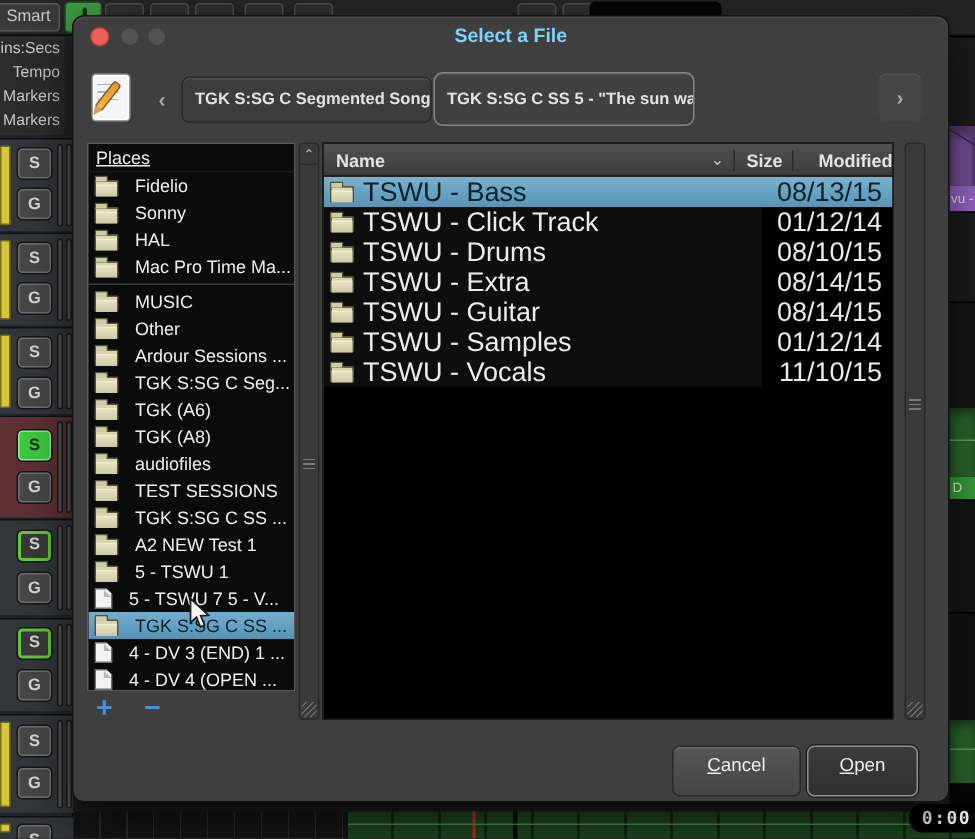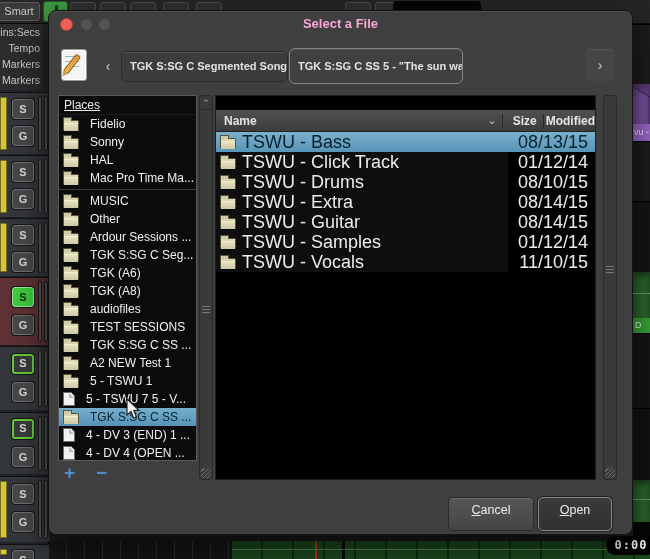--- a/index.html
+++ b/index.html
@@ -50,21 +50,21 @@
   .timer-pill { position:absolute; left:606px; top:536px; width:50px; height:19px; background:#000; border-radius:9px; color:#fff; font-family:"DejaVu Sans Mono",monospace; font-size:12px; font-weight:bold; line-height:19px; text-align:center; letter-spacing:1px; z-index:5; }
 
   
   .dialog { position:absolute; left:48px; top:10px; width:585px; height:525px; background:#3f3f3f; border:1px solid #141414; border-radius:8px; box-shadow:0 12px 34px rgba(0,0,0,.65), inset 0 1px 0 rgba(255,255,255,.07); z-index:10; }
 
   .titlebar { position:absolute; left:0; top:0; width:100%; height:26px; }
   .traffic { position:absolute; top:7px; width:13px; height:13px; border-radius:50%; }
   .t-red { left:11px; background:#ed5f57; border:1px solid #b2423c; }
   .t-g1 { left:31px; background:#535353; border:1px solid #404040; }
   .t-g2 { left:49px; background:#535353; border:1px solid #404040; }
-  .dlg-title { position:absolute; left:0; right:0; top:0; height:26px; line-height:26px; text-align:center; color:#f9a8d4; font-size:13px; font-weight:600; }
+  .dlg-title { position:absolute; left:0; right:0; top:0; height:26px; line-height:26px; text-align:center; color:#7dd3fc; font-size:13px; font-weight:600; }
 
   .doc-icon { position:absolute; left:12px; top:38px; width:29px; height:34px; }
   .doc-sheet { position:absolute; left:0; top:0; width:26px; height:32px; background:#f4f4f4; border:1px solid #9a9a9a; border-radius:3px; box-shadow:inset 0 0 0 1px #fff; }
   .doc-lines { position:absolute; left:4px; top:7px; width:14px; height:14px;
       background:repeating-linear-gradient(#9db8c9 0 1px,transparent 1px 5px); }
   .pencil { position:absolute; left:8px; top:4px; width:6px; height:22px; background:linear-gradient(#e0952d,#f5b63f); border:1px solid #8a5a12; border-radius:2px; transform:rotate(38deg); }
   .pencil::after { content:""; position:absolute; left:-1px; bottom:-6px; border-left:3px solid transparent; border-right:3px solid transparent; border-top:6px solid #caa06a; }
 
   .nav-chev { position:absolute; color:#a9a9a9; font-size:14px; font-weight:bold; text-align:center; }
   .back-chev { left:48px; top:42px; width:22px; height:26px; line-height:26px; }
@@ -95,26 +95,26 @@
   .vscroll { position:absolute; top:84px; width:14px; height:385px; background:#3a3a3a; border:1px solid #2a2a2a; border-radius:3px; }
   .sb-places { left:150px; } .sb-files { left:554px; }
   .sb-up { position:absolute; left:0; top:0; width:12px; height:14px; color:#b5b5b5; font-size:9px; text-align:center; line-height:14px; border-bottom:1px solid #2a2a2a; }
   .sb-grip { position:absolute; left:2px; width:8px; height:8px;
       background:repeating-linear-gradient(#777 0 1px,transparent 1px 3px); }
   .sb-resize { position:absolute; left:1px; bottom:1px; width:10px; height:10px;
       background:repeating-linear-gradient(135deg,transparent 0 2px,#6a6a6a 2px 3px); }
 
   
   .filelist { position:absolute; left:166px; top:84px; width:381px; height:385px; background:#000; border:1px solid #1e1e1e; display:flex; flex-direction:column; overflow:hidden; }
-  .list-header { flex:none; height:22px; display:flex; align-items:center; background:linear-gradient(#515151,#3c3c3c); border-bottom:1px solid #222; color:#e4e4e4; font-size:12px; font-weight:600;margin-top:14px; }
+  .list-header { flex:none; height:22px; display:flex; align-items:center; background:linear-gradient(#515151,#3c3c3c); border-bottom:1px solid #222; color:#e4e4e4; font-size:12px; font-weight:600; }
   .hdr-name { width:292px; padding-left:8px; display:flex; align-items:center; }
   .hdr-name .grow { flex:1; }
   .sort-chev { color:#bdbdbd; font-size:11px; font-weight:normal; padding-right:6px; }
   .hdr-size { width:41px; text-align:right; padding-right:6px; border-left:1px solid #2a2a2a; }
-  .hdr-mod { flex:1; padding-left:2px; border-left:1px solid #2a2a2a; }
+  .hdr-mod { flex:1; padding-left:17px; border-left:1px solid #2a2a2a; }
   .file-row { flex:none; height:20px; display:flex; align-items:center; color:#ececec; font-size:18px; }
   .cell-name { width:292px; height:100%; display:flex; align-items:center; gap:6px; padding-left:4px; background:#0e0e0e; white-space:nowrap; overflow:hidden; }
   .cell-date { flex:1; text-align:right; padding-right:7px; }
   .file-row.selected { background:linear-gradient(#7ab1cd,#5894b7); color:#06202c; }
   .file-row.selected .cell-name { background:transparent; }
 
   
   .btn { position:absolute; height:34px; border-radius:5px; font-size:12.5px; color:#ededed; text-align:center; line-height:25px; }
   .btn-cancel { left:399px; top:486px; width:86px; background:linear-gradient(#565656,#454545); border:1px solid #2b2b2b; box-shadow:inset 0 1px 0 rgba(255,255,255,.12); }
   .btn-open { left:489px; top:486px; width:74px; background:linear-gradient(#3b3b3b,#303030); border:1px solid #8c8c8c; box-shadow:0 0 0 1px #1f1f1f; }

